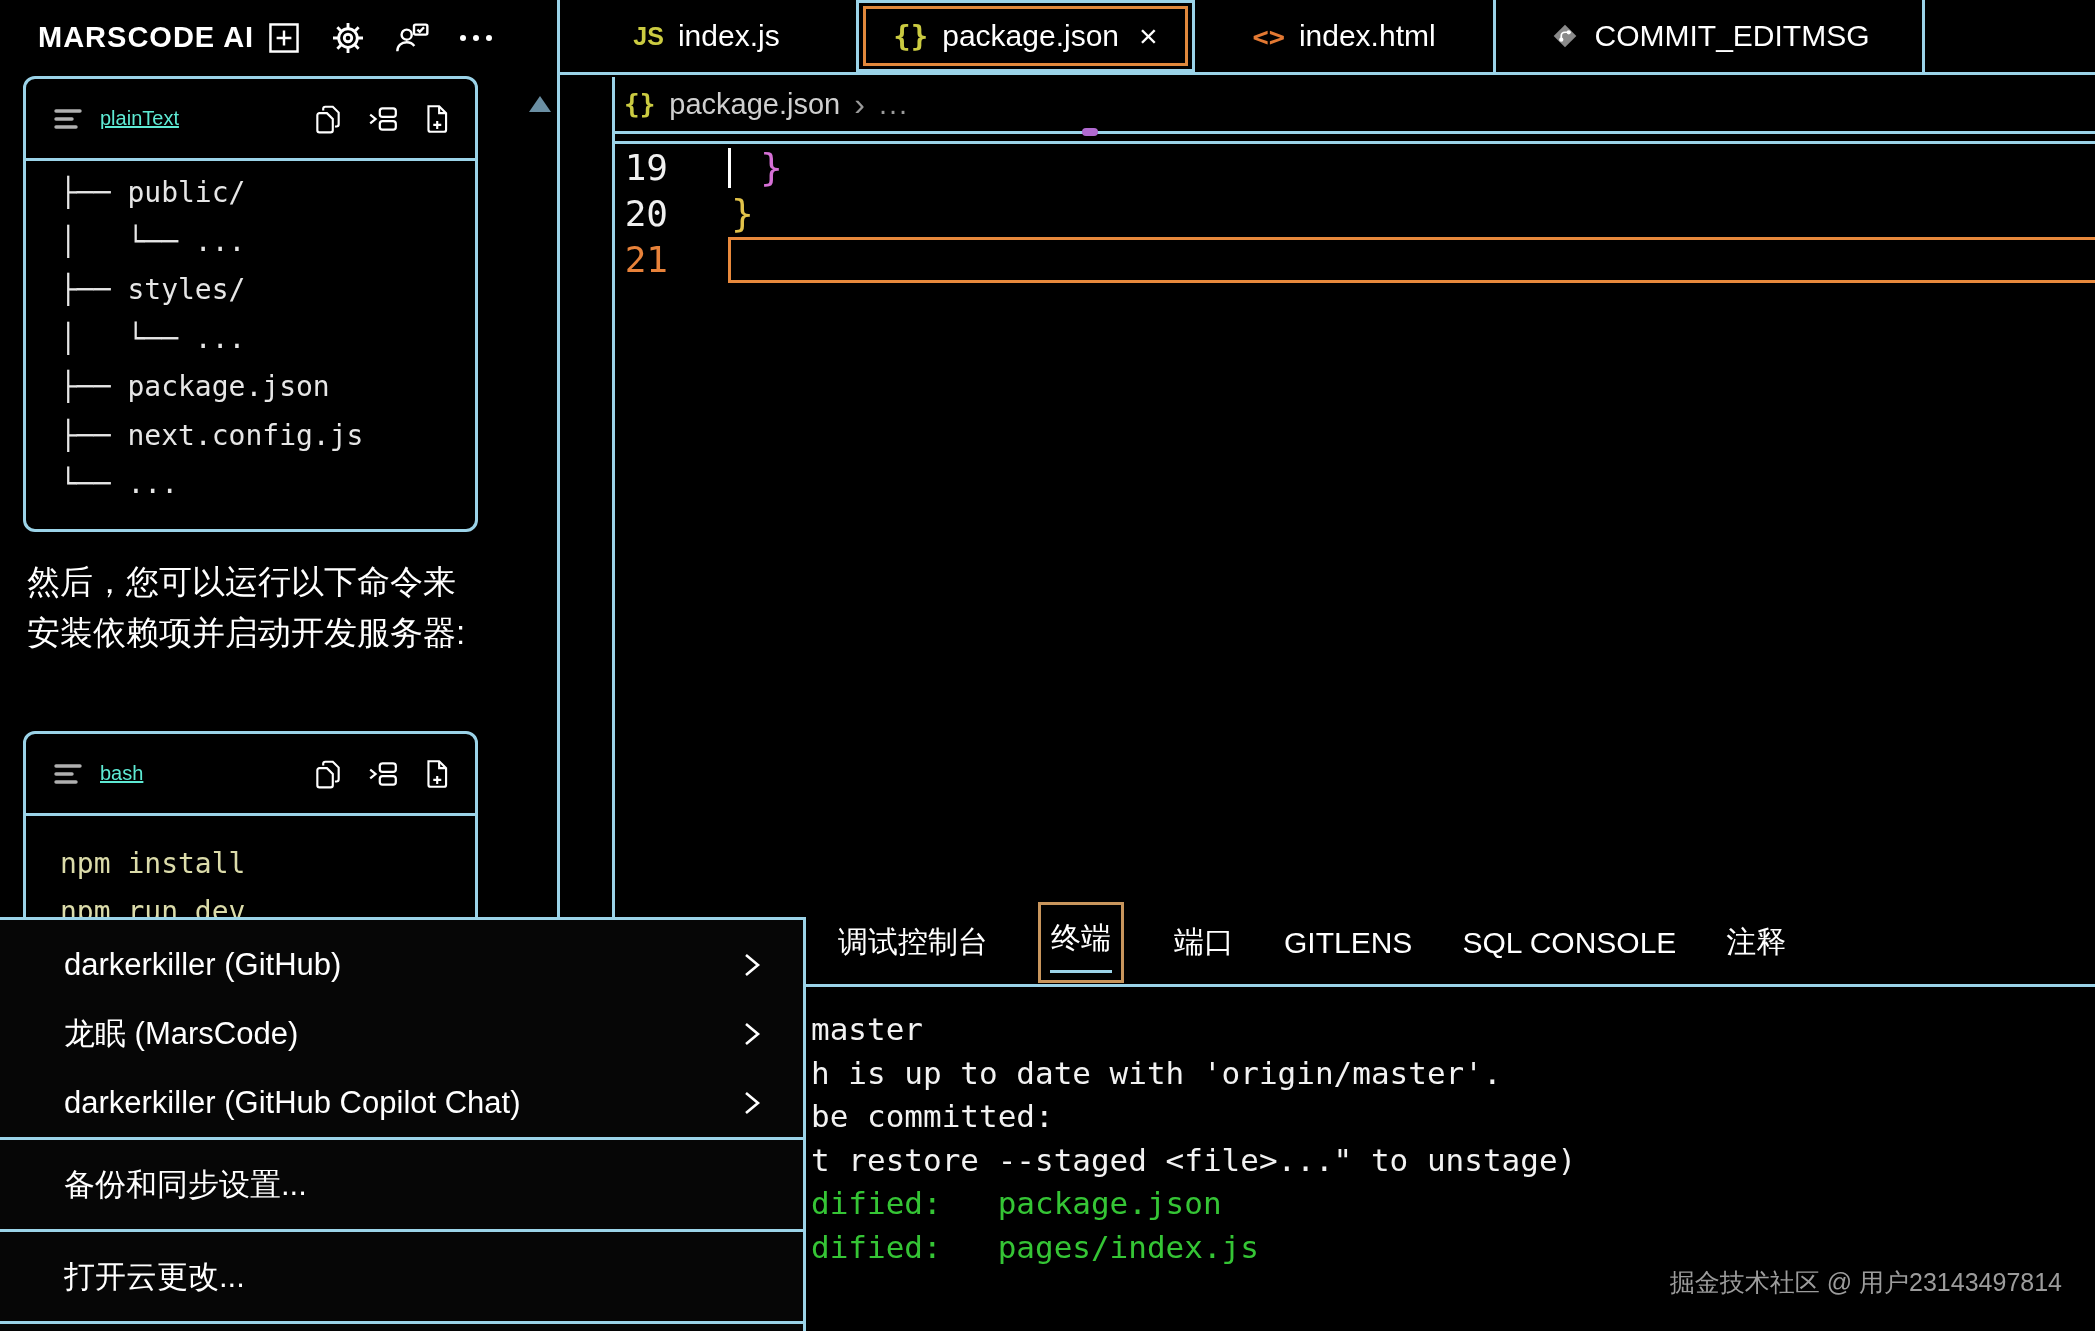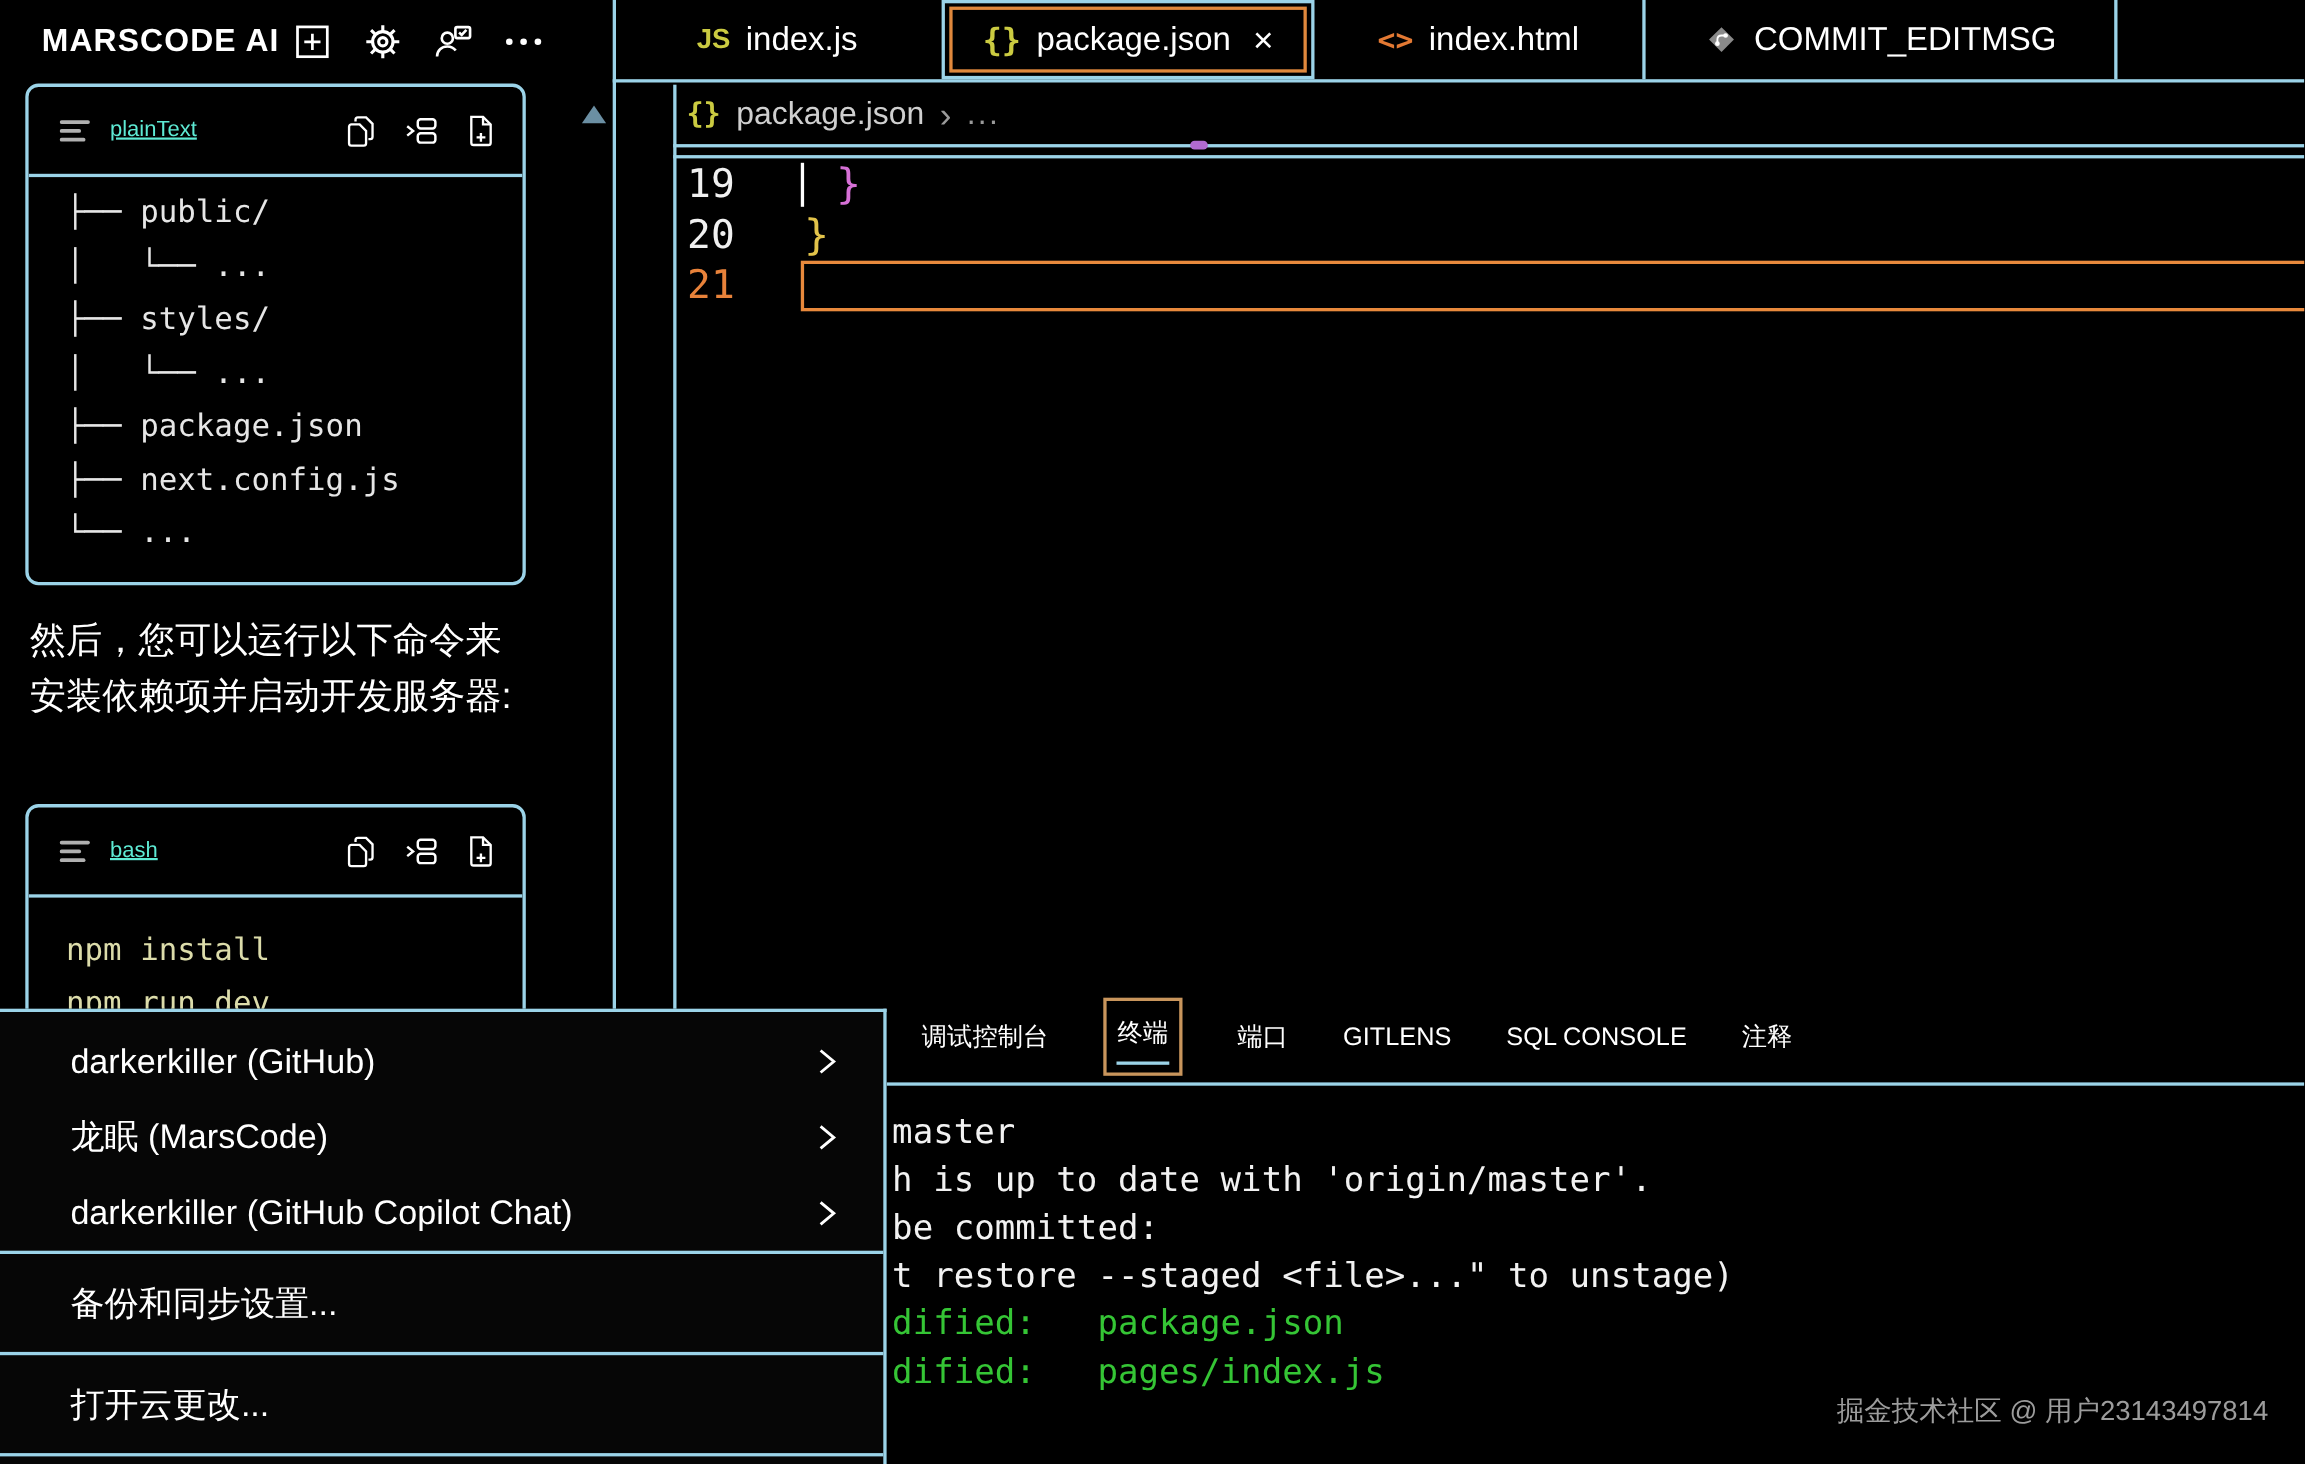--- a/index.html
+++ b/index.html
@@ -77,21 +77,21 @@
   .row19{top:2px;} .row20{top:48px;} .row21{top:94px;padding-left:40px;}
   .gutter-num{position:absolute;left:0;top:0;width:56px;height:46px;line-height:46px;text-align:right;font-size:36px;color:#f0f0f0;}
   .row21 .gutter-num{color:#e8823a;}
   .code-tok{position:absolute;top:0;height:46px;line-height:44px;font-size:38px;}
   .cursor-bar{position:absolute;left:116px;top:3px;width:3px;height:40px;background:#fff;}
   .tok-pink{left:148px;color:var(--pink);}
   .tok-gold{left:119px;color:var(--gold);}
   .line-highlight{position:absolute;left:116px;right:-6px;top:94px;height:46px;border:3px solid #e8893c;box-sizing:border-box;}
 
   
-  .panel-tabs{position:absolute;left:806px;top:900px;right:0;height:85px;display:flex;align-items:center;gap:50px;padding-left:32px;font-size:23px;color:#fff;}
+  .panel-tabs{position:absolute;left:806px;top:900px;right:0;height:85px;display:flex;align-items:center;gap:50px;padding-left:32px;font-size:30px;color:#fff;}
   .ptab{cursor:pointer;white-space:nowrap;}
   .term-box{border:3px solid var(--tan);padding:13px 10px 21px;position:relative;}
   .term-box::after{content:"";position:absolute;left:9px;right:9px;bottom:7px;height:3px;background:var(--cyan);}
   .hline-panel{position:absolute;left:806px;right:0;top:984px;height:3px;background:var(--cyan);}
 
   .terminal{position:absolute;left:806px;top:1008px;right:0;bottom:0;padding-left:5px;}
   .term-line{font-size:31px;line-height:43.5px;color:#f2f2f2;white-space:pre;font-family:"DejaVu Sans Mono","Liberation Mono",monospace;}
   .term-line.green{color:var(--green);}
 
   

